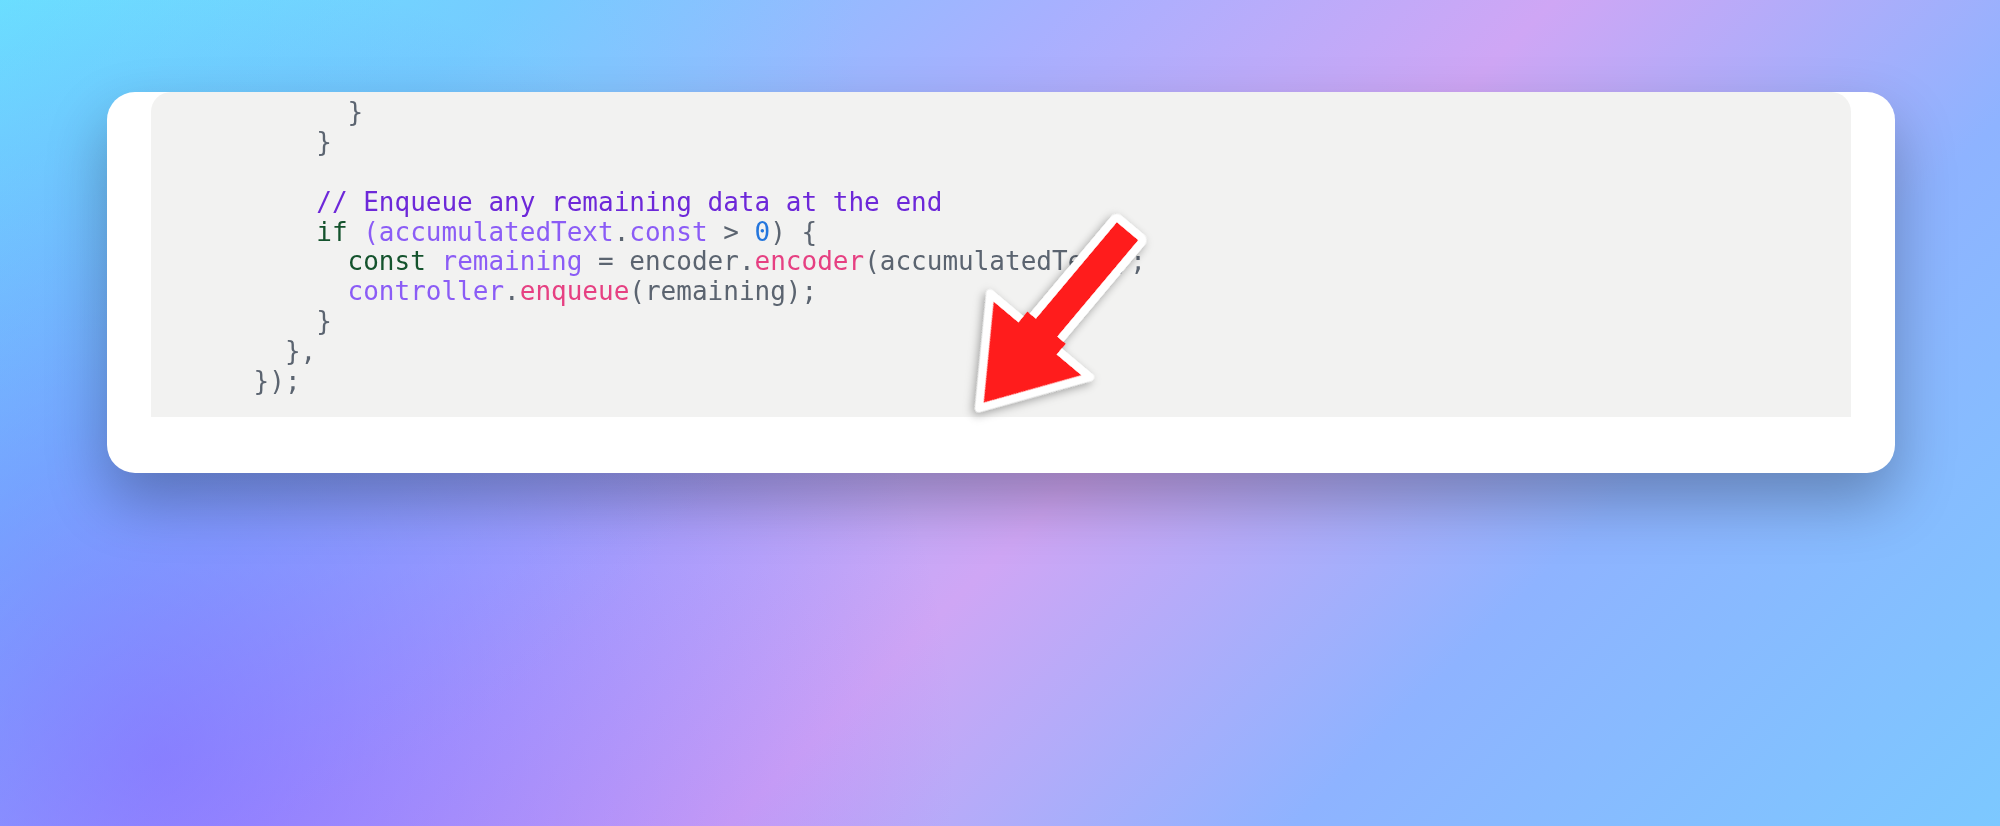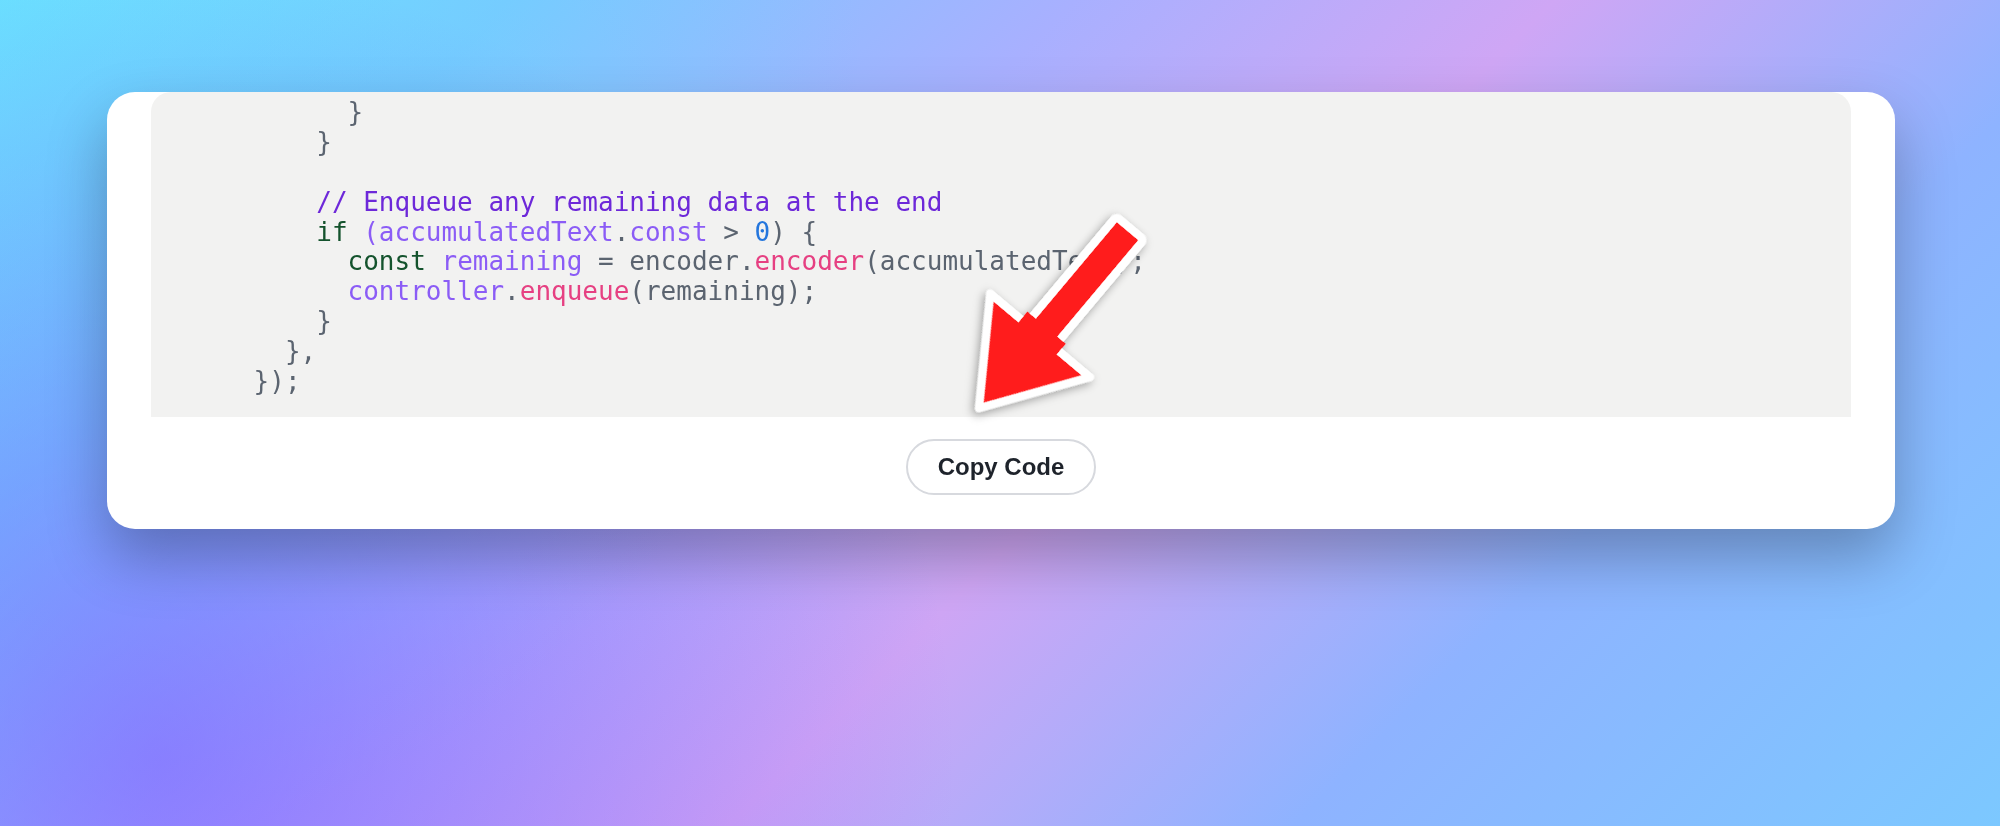--- a/index.html
+++ b/index.html
@@ -115,23 +115,20 @@
 <span>        </span><span class="c-comment">// Enqueue any remaining data at the end</span>
 <span>        </span><span class="c-keyword">if</span><span class="c-ident"> (accumulatedText</span><span class="c-punct">.</span><span class="c-ident">const</span><span class="c-punct"> &gt; </span><span class="c-number">0</span><span class="c-punct">) {</span>
 <span>          </span><span class="c-keyword">const</span><span class="c-ident"> remaining </span><span class="c-punct">= encoder</span><span class="c-punct">.</span><span class="c-method">encoder</span><span class="c-punct">(accumulatedText);</span>
 <span class="c-ident">          controller</span><span class="c-punct">.</span><span class="c-method">enqueue</span><span class="c-punct">(remaining);</span>
 <span class="c-punct">        }</span>
 <span class="c-punct">      },</span>
 <span class="c-punct">    });</span></pre>
   </div>
 
   <div class="button-row">
-    <button class="pill-button">
-      <span>Copy Code</span>
-    </button>
   </div>
 
 </div>
 
 <svg class="arrow-overlay" viewBox="0 0 270 260">
   <defs>
     <filter id="arrShadow" x="-30%" y="-30%" width="160%" height="160%">
       <feDropShadow dx="0" dy="4" stdDeviation="5" flood-color="rgba(0,0,0,0.35)"></feDropShadow>
     </filter>
   </defs>

